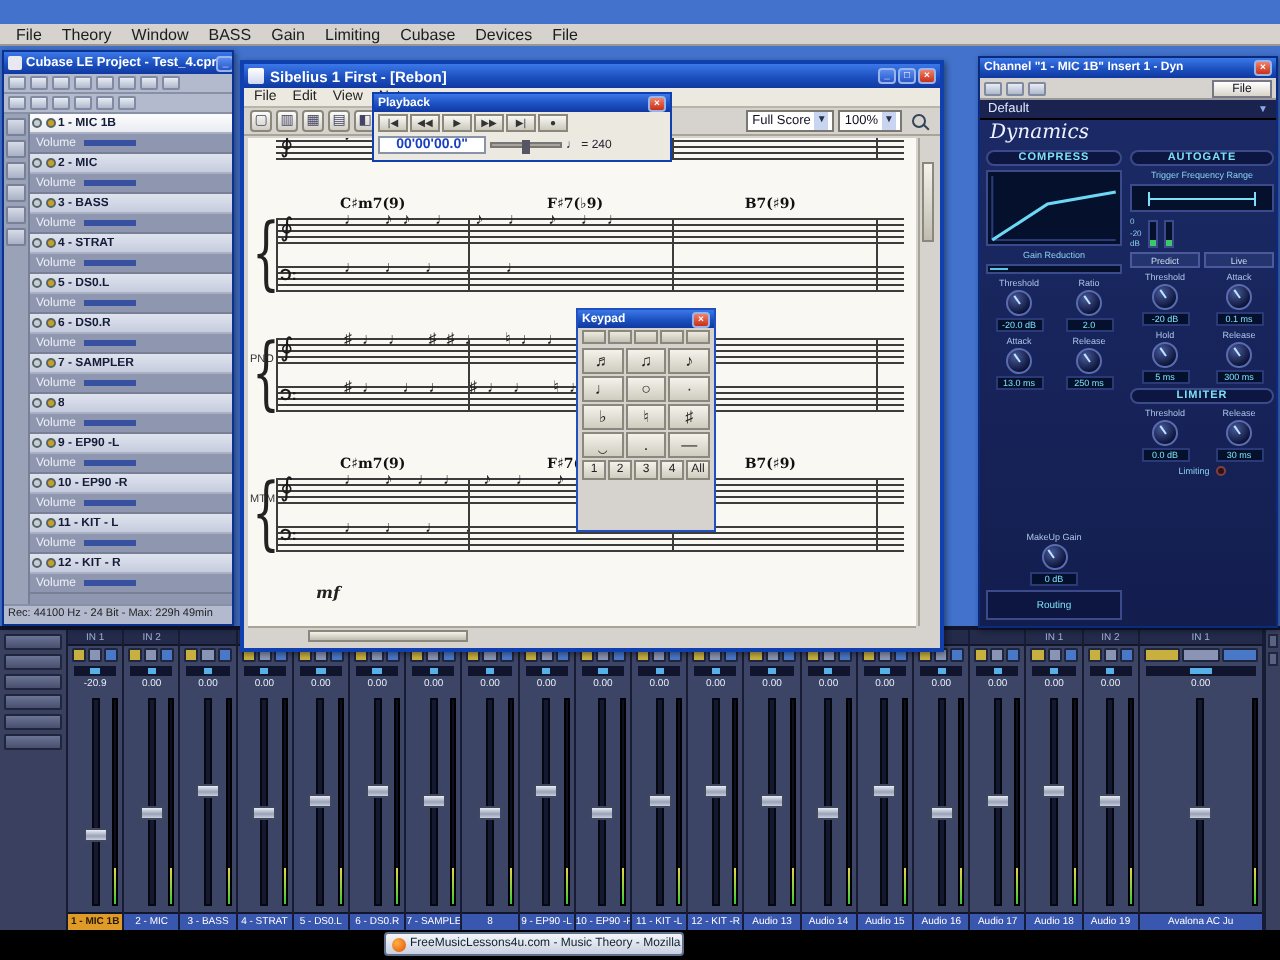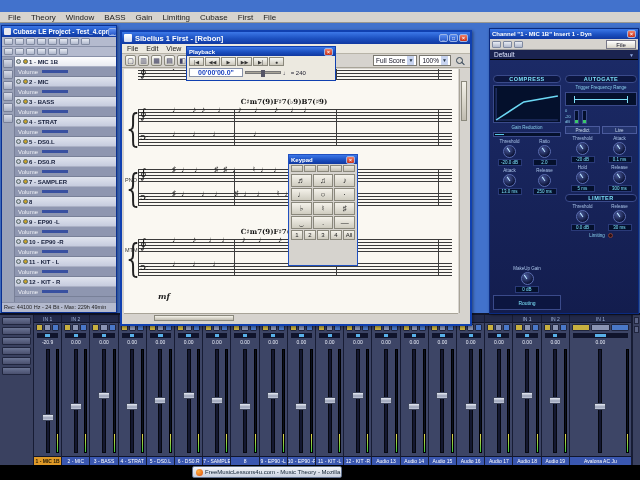--- a/index.html
+++ b/index.html
@@ -81,21 +81,21 @@
   .score{position:absolute;left:2px;top:37px;right:12px;bottom:11px;background:#faf8f2;overflow:hidden}
   .system{position:absolute;left:0;right:0}
   .staff{position:absolute;left:14px;right:6px;height:13px;
     background:repeating-linear-gradient(180deg,#3c3c3c 0,#3c3c3c 1px,transparent 1px,transparent 3px)}
   .barline{position:absolute;width:1px;background:#3c3c3c}
   .brace{position:absolute;left:2px;font-size:40px;line-height:37px;color:#222;transform:scaleX(.55);
     transform-origin:left center;font-family:"DejaVu Serif",serif}
   .clef{position:absolute;left:2px;top:-3px;font-size:13px;color:#1a1a1a}
   .clef.bass{font-size:8px;top:0;font-weight:bold}
   .notes{position:absolute;left:34px;top:-4px;font-size:8px;letter-spacing:5px;color:#1a1a1a;white-space:nowrap;overflow:hidden;right:8px}
-  .chord-row{position:absolute;left:46px;right:60px;display:flex;justify-content:center;font-size:7px;
+  .chord-row{position:absolute;left:46px;right:60px;display:flex;justify-content:space-between;font-size:7px;
     font-family:"DejaVu Serif",serif;color:#111;font-weight:bold}
   .inst{position:absolute;left:1px;font-size:5.5px;color:#333}
   .dyn-mark{position:absolute;font-family:"DejaVu Serif",serif;font-style:italic;font-weight:bold;font-size:8px;color:#222}
   .vscroll{position:absolute;right:2px;top:37px;bottom:11px;width:9px;background:#d6d3ce;border-left:1px solid #a8a498}
   .vscroll i{display:block;margin:12px 1px 0;height:40px;background:linear-gradient(#f4f2ea,#c0bcb0);border:1px solid #8a887c}
   .hscroll{position:absolute;left:2px;right:12px;bottom:2px;height:9px;background:#d6d3ce;border-top:1px solid #a8a498}
   .hscroll i{display:block;margin:1px 0 0 30px;width:80px;height:6px;background:linear-gradient(#f4f2ea,#c0bcb0);border:1px solid #8a887c}
 
   
   #keypad{position:absolute;left:166px;top:122px;width:70px;height:112px;border:1px solid #2050c0;background:#d6d3ce;z-index:7}
@@ -199,21 +199,21 @@
 
   <div class="app-menubar">
 
   <span class="menu-item">File</span>
       <span class="menu-item">Theory</span>
       <span class="menu-item">Window</span>
       <span class="menu-item">BASS</span>
       <span class="menu-item">Gain</span>
       <span class="menu-item">Limiting</span>
       <span class="menu-item">Cubase</span>
-      <span class="menu-item">First</span>
+      <span class="menu-item">Devices</span>
       <span class="menu-item">File</span>
     </div>
 
   <div class="win" id="project-window">
     <div class="tbar">
       <span class="ticon-sq"></span>
       <span>Cubase LE Project - Test_4.cpr</span>
       <span class="winbtns">
         <span class="wbtn">_</span>
 
@@ -581,20 +581,21 @@
       <span class="ticon"></span>
       <span class="ticon"></span>
       <span class="ticon"></span>
       <span class="file-btn">File</span>
     </div>
     <div class="preset-row">
       <span>Default</span>
       <span class="arrow">▼</span>
     </div>
     <div class="dyn-panel">
+      <div class="dyn-head">Dynamics</div>
 
       <div class="dcol" id="col-comp">
         <div class="pill">COMPRESS</div>
         <div class="graph">
           <svg width="100%" height="100%" viewBox="0 0 62 36" preserveAspectRatio="none">
             <line x1="2" y1="2" x2="2" y2="34" stroke="#2a3a78" stroke-width="1"></line>
             <line x1="2" y1="34" x2="60" y2="34" stroke="#2a3a78" stroke-width="1"></line>
             <polyline points="2,34 28,16 60,10" fill="none" stroke="#6cd8f4" stroke-width="1.5"></polyline>
           </svg>
         </div>

